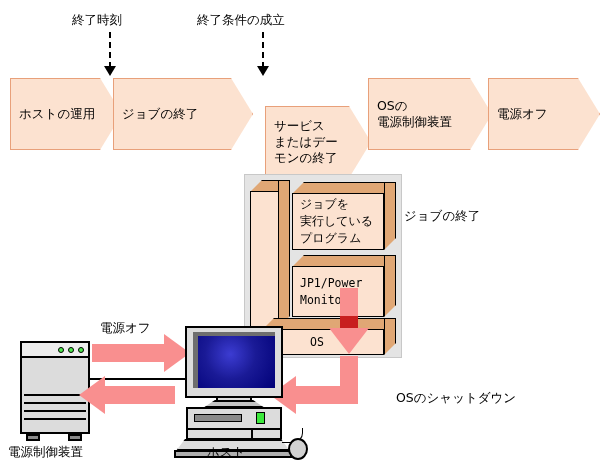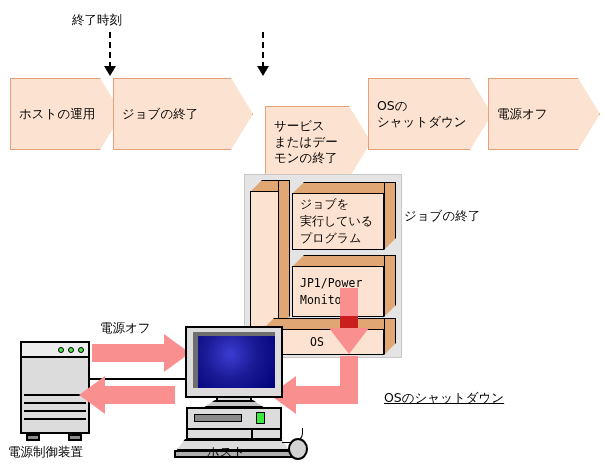--- a/index.html
+++ b/index.html
@@ -135,40 +135,41 @@
 </style>
 </head>
 <body>
 
 <div id="stage">
 
   <div class="calloutlabel" style="left:72px;top:12px;">終了時刻</div>
   <div class="dashline" style="left:109px;top:32px;height:36px;"></div>
   <div class="dtip" style="left:104px;top:66px;"></div>
 
+  <div class="calloutlabel" style="left:197px;top:12px;">終了条件の成立</div>
   <div class="dashline" style="left:262px;top:32px;height:36px;"></div>
   <div class="dtip" style="left:257px;top:66px;"></div>
 
   <div class="chev" style="left:10px;top:78px;width:112px;height:72px;">
     <span class="txt">ホストの運用</span>
   </div>
 
   <div class="chev" style="left:113px;top:78px;width:140px;height:72px;">
     <span class="txt">ジョブの終了</span>
   </div>
 
   <div class="chev" style="left:265px;top:78px;width:106px;height:72px;margin-top:28px;">
     <span class="txt">サービス
 またはデー
 モンの終了</span>
   </div>
 
   <div class="chev" style="left:368px;top:78px;width:124px;height:72px;">
     <span class="txt">OSの
-シャットダウン</span>
+電源制御装置</span>
   </div>
 
   <div class="chev" style="left:488px;top:78px;width:112px;height:72px;">
     <span class="txt">電源オフ</span>
   </div>
 
   <div class="graypanel" style="left:244px;top:174px;width:156px;height:182px;"></div>
 
   <div class="box3d">
     <div class="side shear-t" style="left:250px;top:180px;width:40px;height:12px;"></div>
@@ -205,21 +206,21 @@
 
   <div class="sal" style="left:340px;top:288px;width:18px;height:28px;"></div>
   <div class="sal-dark" style="left:340px;top:316px;width:18px;height:14px;"></div>
   <div class="tri-down" style="left:329px;top:328px;"></div>
 
   <div class="sal" style="left:340px;top:356px;width:18px;height:48px;"></div>
   <div class="sal" style="left:296px;top:386px;width:62px;height:18px;"></div>
   <div class="tri-left" style="left:270px;top:376px;"></div>
 
   <div class="anno" style="left:404px;top:208px;">ジョブの終了</div>
-  <div class="anno" style="left:384px;top:390px;text-decoration:underline;">OSのシャットダウン</div>
+  <div class="anno" style="left:396px;top:390px;">OSのシャットダウン</div>
 
   <div class="dev-body" style="left:20px;top:341px;width:70px;height:93px;"></div>
   <div class="dev-top" style="left:22px;top:343px;width:66px;height:15px;"></div>
   <div class="dev-led" style="left:58px;top:347px;"></div>
   <div class="dev-led" style="left:68px;top:347px;"></div>
   <div class="dev-led" style="left:78px;top:347px;"></div>
   <div class="dev-line" style="left:24px;top:394px;width:62px;"></div>
   <div class="dev-line" style="left:24px;top:402px;width:62px;"></div>
   <div class="dev-line" style="left:24px;top:410px;width:62px;"></div>
   <div class="dev-line" style="left:24px;top:418px;width:62px;"></div>

